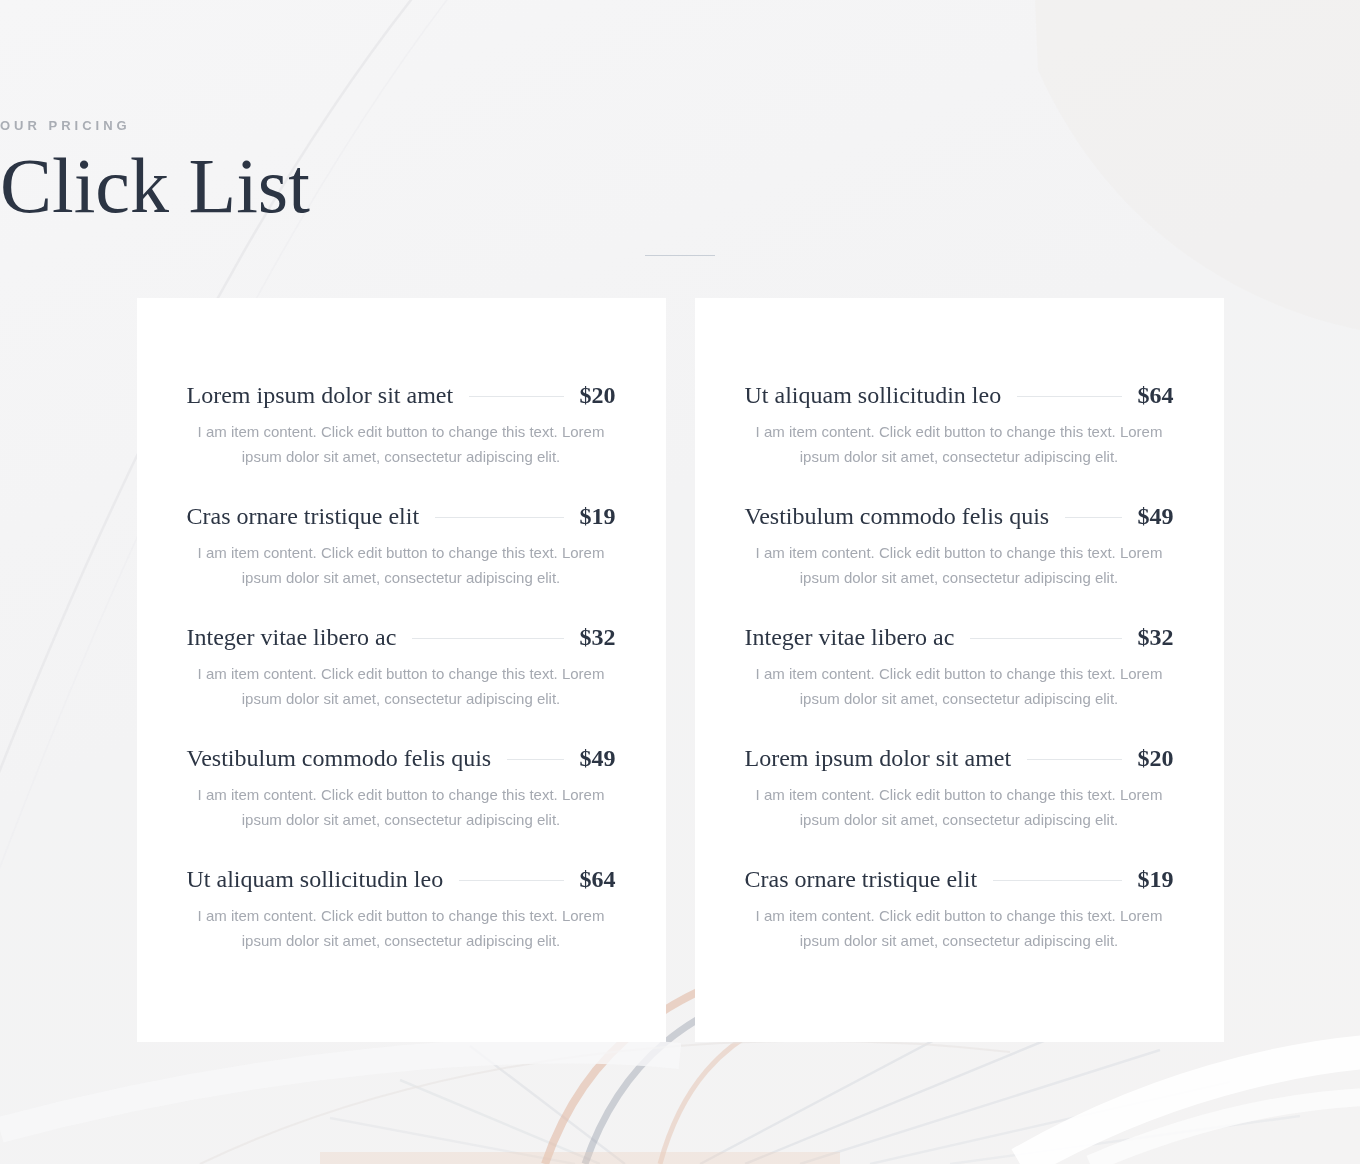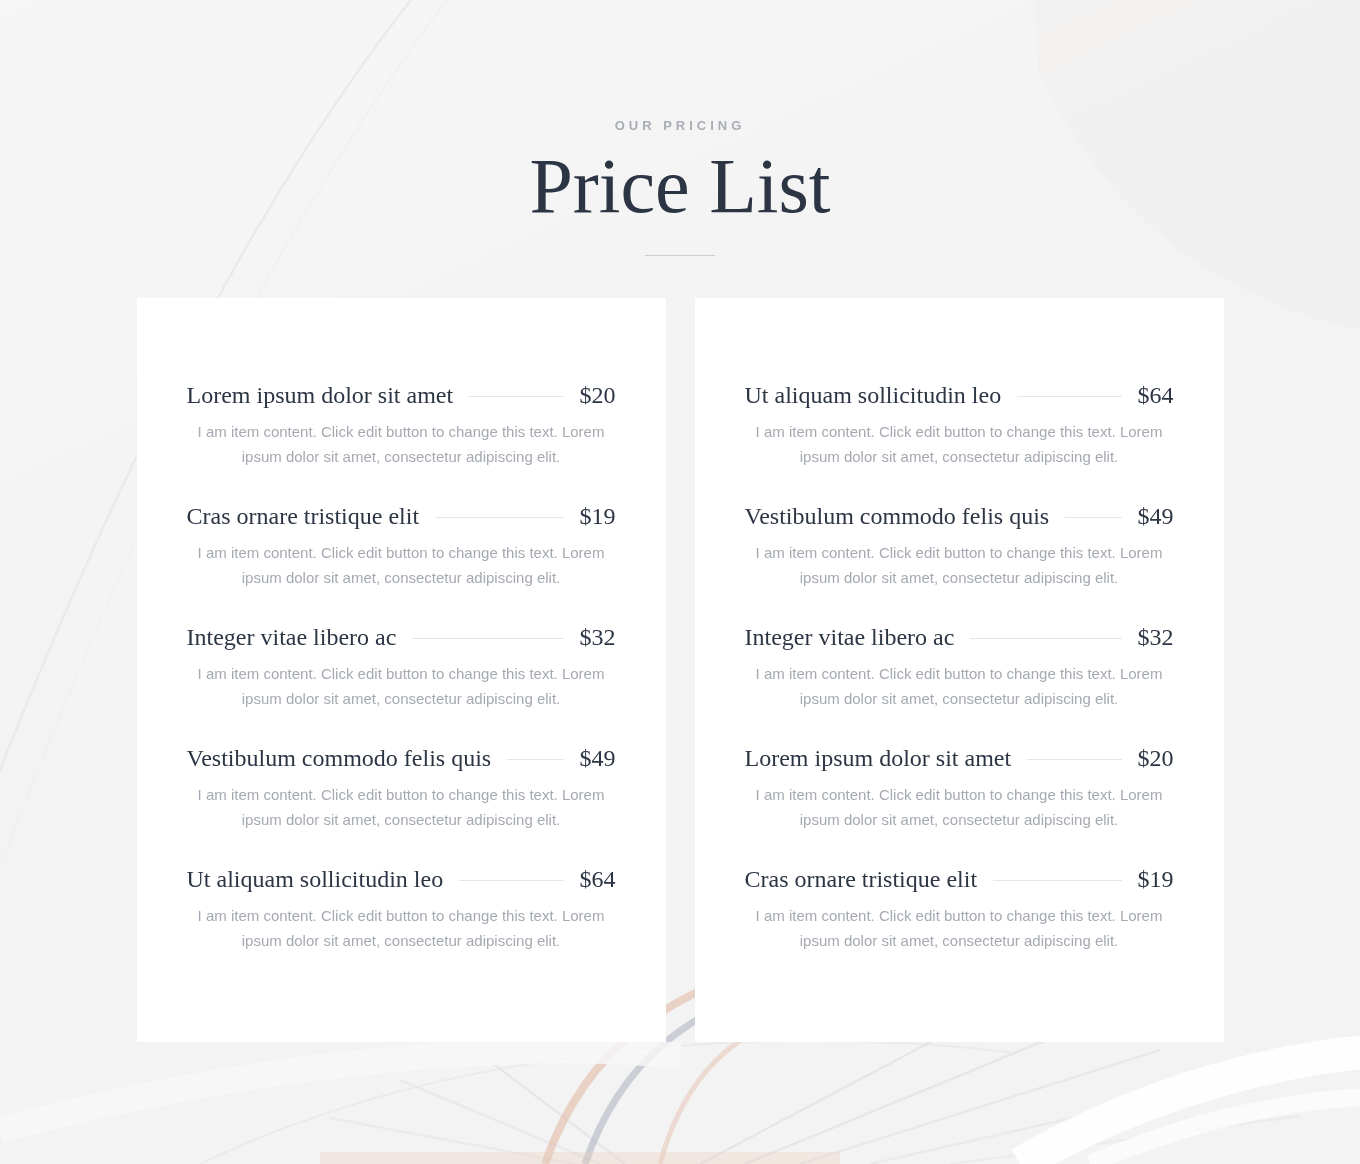--- a/index.html
+++ b/index.html
@@ -21,21 +21,21 @@
     background:linear-gradient(155deg,#f6f6f7 0%,#f3f3f4 45%,#f4f3f3 100%);
     font-family:"Liberation Sans","DejaVu Sans",sans-serif;
   }
   .bg-decor{
     position:absolute;inset:0;z-index:0;pointer-events:none;
   }
   .content{
     position:relative;z-index:1;
   }
   .section-header{
-    text-align:center;
+    text-align:left;
     padding-top:118px;
   }
   .eyebrow{
     font-size:13px;
     font-weight:700;
     letter-spacing:4px;
     color:var(--color-eyebrow);
     text-transform:uppercase;
   }
   .page-title{
@@ -78,21 +78,21 @@
     white-space:nowrap;
   }
   .leader{
     flex:1;
     height:1px;
     background:var(--color-leader_line);
     margin:4px 16px 0 16px;
   }
   .item-price{
     font-family:"Liberation Serif","DejaVu Serif",serif;
-    font-weight:400;
+    font-weight:700;
     font-size:24px;
     line-height:30px;
     color:var(--color-price);
     white-space:nowrap;
   }
   .item-desc{
     margin-top:9px;
     font-size:15px;
     line-height:25px;
     color:var(--color-description);
@@ -129,21 +129,21 @@
   <path d="M1090 1164 C1230 1104 1340 1096 1400 1096" fill="none" stroke="#fbfbfc" stroke-width="18" opacity="0.85"></path>
   <path d="M0 1130 C260 1060 520 1040 680 1056" fill="none" stroke="#f8f8f9" stroke-width="26" opacity="0.8"></path>
 
   <rect x="320" y="1152" width="520" height="12" fill="#ebccba" opacity="0.30"></rect>
 </svg>
 
 <div class="content">
 
   <div class="section-header">
     <div class="eyebrow">OUR PRICING</div>
-    <h1 class="page-title">Price List</h1>
+    <h1 class="page-title">Click List</h1>
     <div class="title-divider"></div>
   </div>
 
   <div class="cards">
 
     <div class="card">
 
       <div class="item">
         <div class="item-head">
           <h4 class="item-title">Lorem ipsum dolor sit amet</h4>

